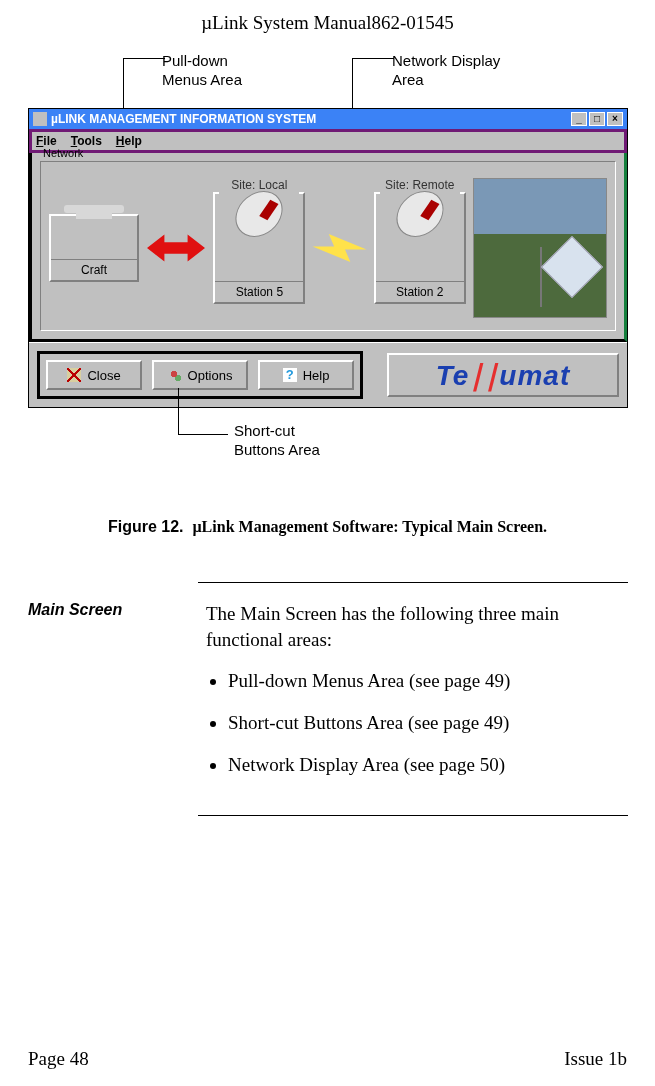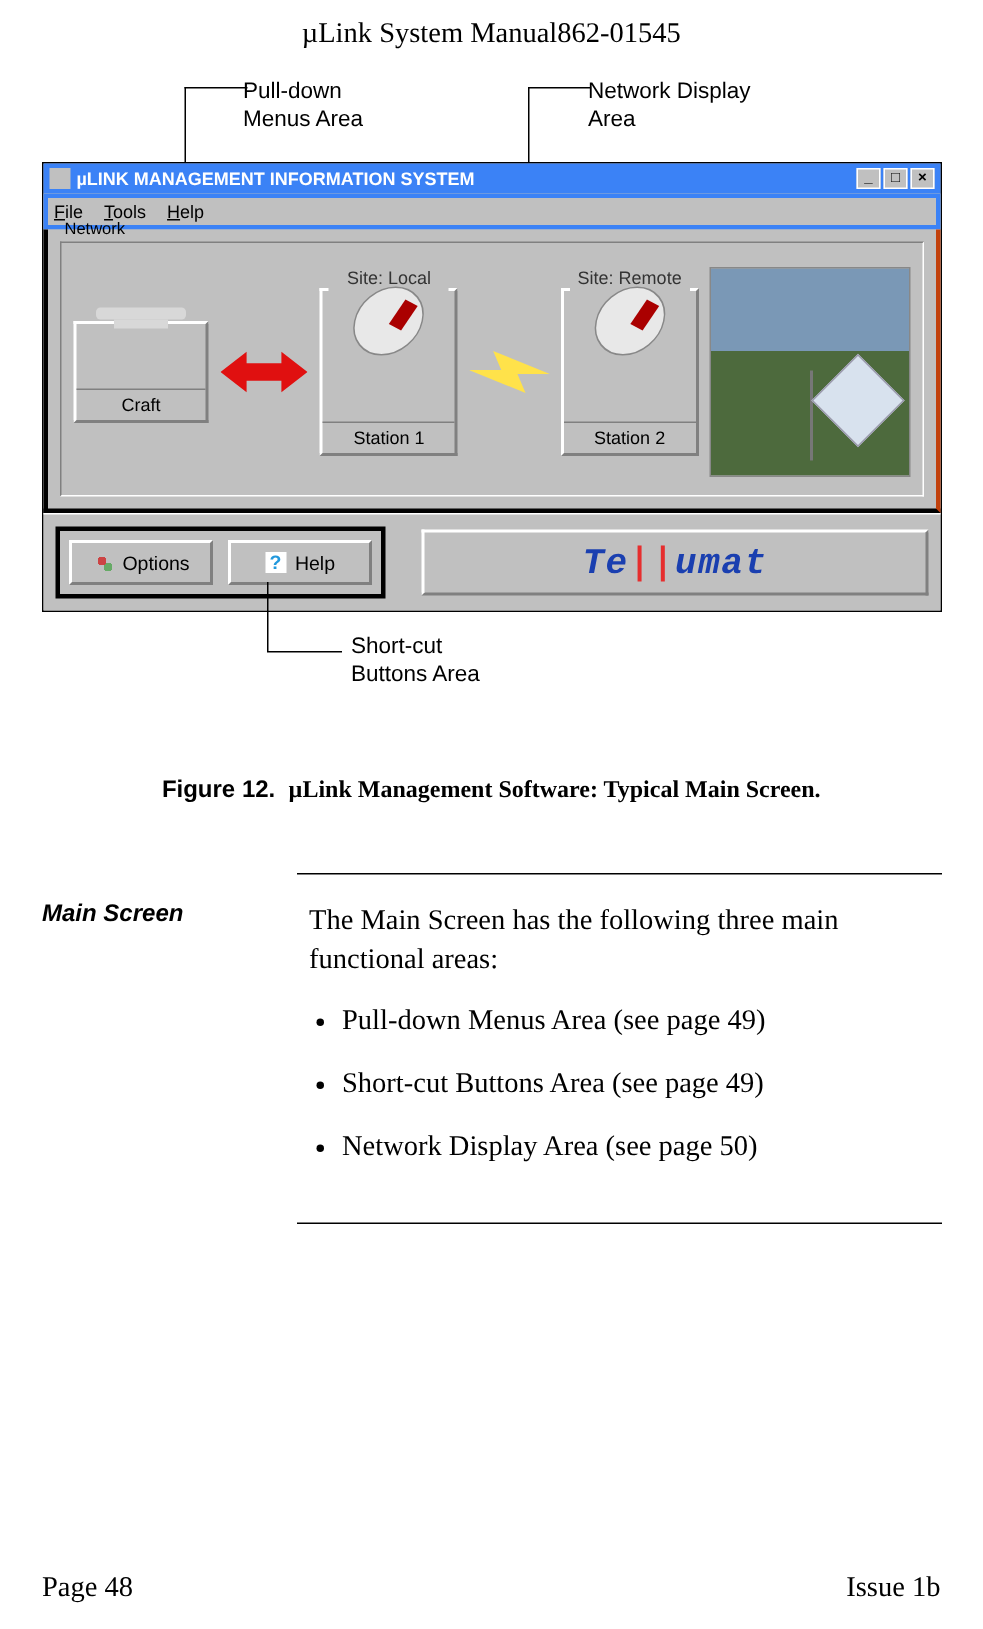--- a/index.html
+++ b/index.html
@@ -45,29 +45,30 @@
   .titlebar-icon { width: 14px; height: 14px; background: #c0c0c0; display: inline-block; }
   .win-controls { display: flex; gap: 2px; }
   .win-btn { width: 16px; height: 14px; background: #c0c0c0; border: 1px solid #fff; font-size: 10px; line-height: 12px; text-align: center; color:#000; font-family: Arial; }
 
   .menubar {
     background: #c0c0c0;
     font-family: Arial, sans-serif;
     font-size: 12px;
     padding: 2px 4px;
     display: flex; gap: 14px;
-    border: 3px solid #3b82f6;
+    border: 3px solid #701a75;
     border-top-width: 3px;
+    font-weight: bold;
   }
   .menu-item { text-decoration: underline; text-decoration-color: transparent; }
   .menu-item::first-letter { text-decoration: underline; }
 
   .network-frame {
     border-left: 3px solid #000;
-    border-right: 3px solid #c2410c;
+    border-right: 3px solid #15803d;
     border-bottom: 3px solid #000;
     background: #c0c0c0;
     padding: 8px;
   }
   .net-label {
     position: absolute;
     font-family: Arial, sans-serif; font-size: 11px;
     user-select: text;
   }
   .net-inner {
@@ -117,21 +118,21 @@
 
   .shortcut-row { position: relative; padding: 8px; background:#c0c0c0; display:flex; align-items:center; gap:24px; border-top:1px solid #fff;}
   .sc-group { border: 3px solid #000; padding: 6px; display:flex; gap:10px; background:#c0c0c0;}
   .sc-btn { width: 96px; height: 30px; background:#c0c0c0; border-top:2px solid #fff; border-left:2px solid #fff; border-right:2px solid #808080; border-bottom:2px solid #808080; display:flex; align-items:center; justify-content:center; gap:6px; font-family:Arial,sans-serif; font-size:13px;}
   .sc-btn .ic { width:14px; height:14px; display:inline-block;}
   .ic-close{ background: linear-gradient(45deg, transparent 45%, #b00 45% 55%, transparent 55%),linear-gradient(-45deg, transparent 45%, #b00 45% 55%, transparent 55%), #d8cfa0;}
   .ic-opt { background: radial-gradient(circle at 6px 6px, #c44 0 3px, transparent 3px), radial-gradient(circle at 10px 10px, #6a6 0 3px, transparent 3px), #c0c0c0;}
   .ic-help{ background:#fff; color:#29d; font-weight:bold; text-align:center; line-height:14px; font-size:13px;}
 
   .brand-box { flex:1; height:44px; display:flex; align-items:center; justify-content:center; background:#c0c0c0; border-top:2px solid #fff; border-left:2px solid #fff; border-right:2px solid #808080; border-bottom:2px solid #808080;}
-  .brand-text { font-family: Liberation Mono, monospace; font-size: 24px; font-weight: bold; font-style: italic; color:#1a3fb0; letter-spacing: 1px;}
+  .brand-text { font-family: Liberation Sans, sans-serif; font-size: 28px; font-weight: bold; font-style: italic; color:#1a3fb0; letter-spacing: 1px;}
   .brand-text .slash { color:#e62e2e; font-style: italic; }
 
   .annot-bottom { position: relative; height: 72px; }
   .leader-sc-v { left: 150px; top: -20px; width: 1px; height: 46px; }
   .leader-sc-h { left: 150px; top: 26px; width: 50px; height: 1px; }
   .annot-shortcut { left: 206px; top: 14px; }
 
   .figure-caption { text-align: center; font-family: Arial, Helvetica, sans-serif; font-weight: bold; font-size: 16px; margin-top: 38px; margin-bottom: 46px; }
   .mu { font-family: "Times New Roman", serif; }
 
@@ -197,21 +198,21 @@
         <svg viewBox="0 0 60 40">
           <polygon points="0,20 18,6 18,14 42,14 42,6 60,20 42,34 42,26 18,26 18,34" fill="#e01010"></polygon>
         </svg>
       </div>
 
       <div class="panel p-station">
         <span class="site-lbl">Site: Local</span>
         <div class="dish-box">
             <div class="dish"></div>
           </div>
-        <div class="panel-caption">Station 1</div>
+        <div class="panel-caption">Station 5</div>
       </div>
 
       <div>
           <div class="lightning"></div>
         </div>
 
       <div class="panel p-station">
         <span class="site-lbl">Site: Remote</span>
         <div class="dish-box">
             <div class="dish"></div>
@@ -221,20 +222,24 @@
 
       <div class="photo">
         <div class="tower"></div>
         <div class="diamond"></div>
       </div>
     </div>
   </div>
 
   <div class="shortcut-row">
     <div class="sc-group">
+      <div class="sc-btn">
+        <span class="ic ic-close"></span>
+        <span>Close</span>
+      </div>
       <div class="sc-btn">
         <span class="ic ic-opt"></span>
         <span>Options</span>
       </div>
       <div class="sc-btn">
         <span class="ic ic-help">?</span>
         <span>Help</span>
       </div>
     </div>
     <div class="brand-box">

